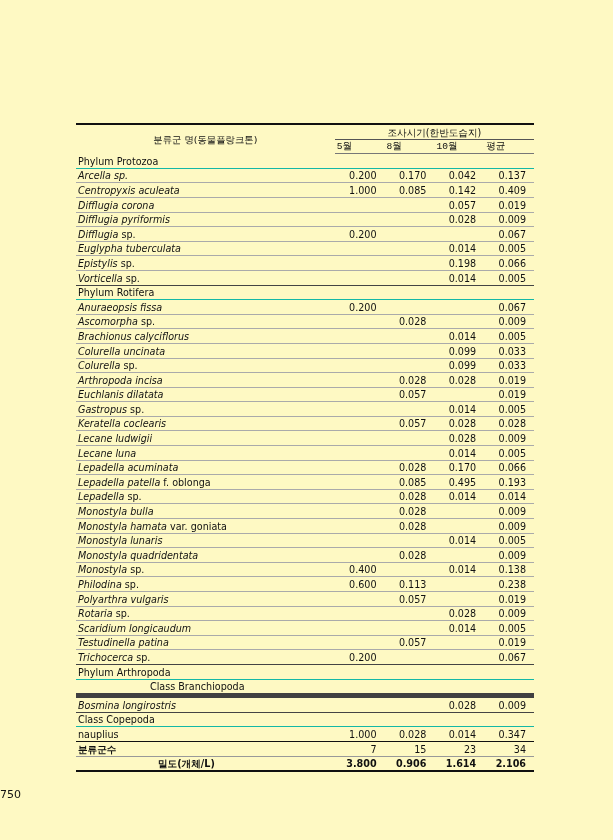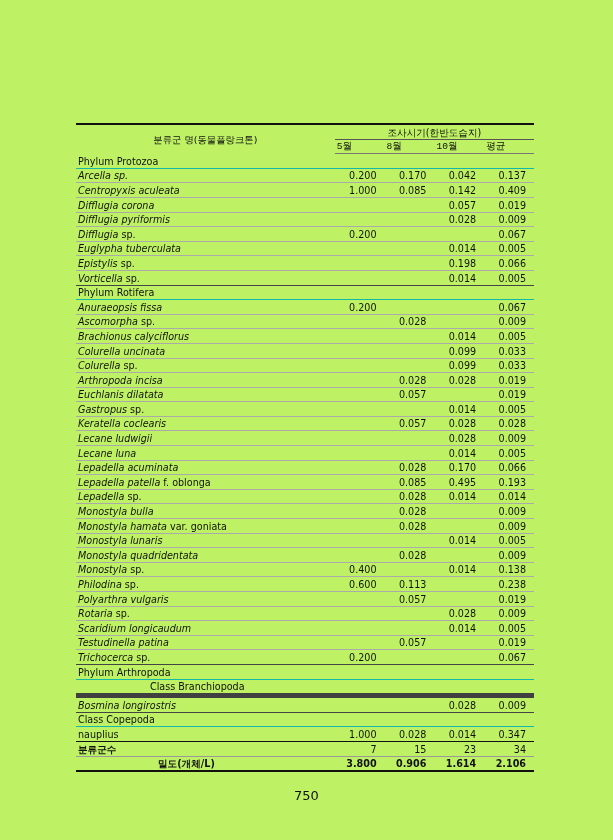--- a/index.html
+++ b/index.html
@@ -1,17 +1,17 @@
 <!DOCTYPE html>
 <html><head>
   <meta charset="utf-8">
   <style>
     html, body { margin: 0; padding: 0; background: #ffffff; }
     body { width: 613px; height: 840px; position: relative; font-family: "DejaVu Sans", sans-serif; color: #111; }
-    .page { position: absolute; left: 0; top: 0; width: 613px; height: 840px; background: #bef264; }
+    .page { position: absolute; left: 0; top: 0; width: 613px; height: 840px; background: #fef9c3; }
     table.data {
       position: absolute; left: 76px; top: 123px; width: 458px;
       border-collapse: collapse; font-size: 9.6px; line-height: 13px;
     }
     table.data td, table.data th { padding: 0 2px; height: 13.6px; vertical-align: bottom; white-space: nowrap; font-weight: normal; }
     .top-rule { border-top: 2px solid #111; }
     .col-name { width: 275px; text-align: left; }
     .col-num { width: 45px; text-align: right; padding-right: 8px !important; }
     .hdr-title { text-align: center; font-size: 9.4px; vertical-align: middle !important; }
     .hdr-period { text-align: center; border-bottom: 1px solid #555; }
@@ -20,21 +20,21 @@
     tr.row.dark td { border-bottom: 1px solid #444; margin-top: 37px; }
     tr.group td { font-weight: normal; border-bottom: 1px solid #14b8a6; }
     tr.sub-group td { border-bottom: 5px solid #404040; }
     tr.sub-group td.col-name { padding-left: 74px; }
     i.sci { font-style: italic; }
     tr.count td { font-weight: bold; border-bottom: 1.5px solid #999; }
     tr.count td.col-num { font-weight: normal; }
     tr.density td { font-weight: bold; border-bottom: 2px solid #111; }
     tr.density td.col-name { text-align: center; padding-right: 40px; }
     tr.nauplius td { border-bottom: 1.5px solid #111; }
-    .page-number { position: absolute; left: 0; width: 613px; top: 788px; text-align: center; font-size: 13px; }
+    .page-number { position: absolute; left: 0; width: 613px; top: 788px; font-size: 11px; }
   </style>
 </head>
 <body>
 
 <div class="page">
   <table class="data">
     <thead>
       <tr class="top-rule">
         <th class="col-name hdr-title" rowspan="2">분류군 명(동물플랑크톤)</th>
         <th class="hdr-period" colspan="4">조사시기(한반도습지)</th>

